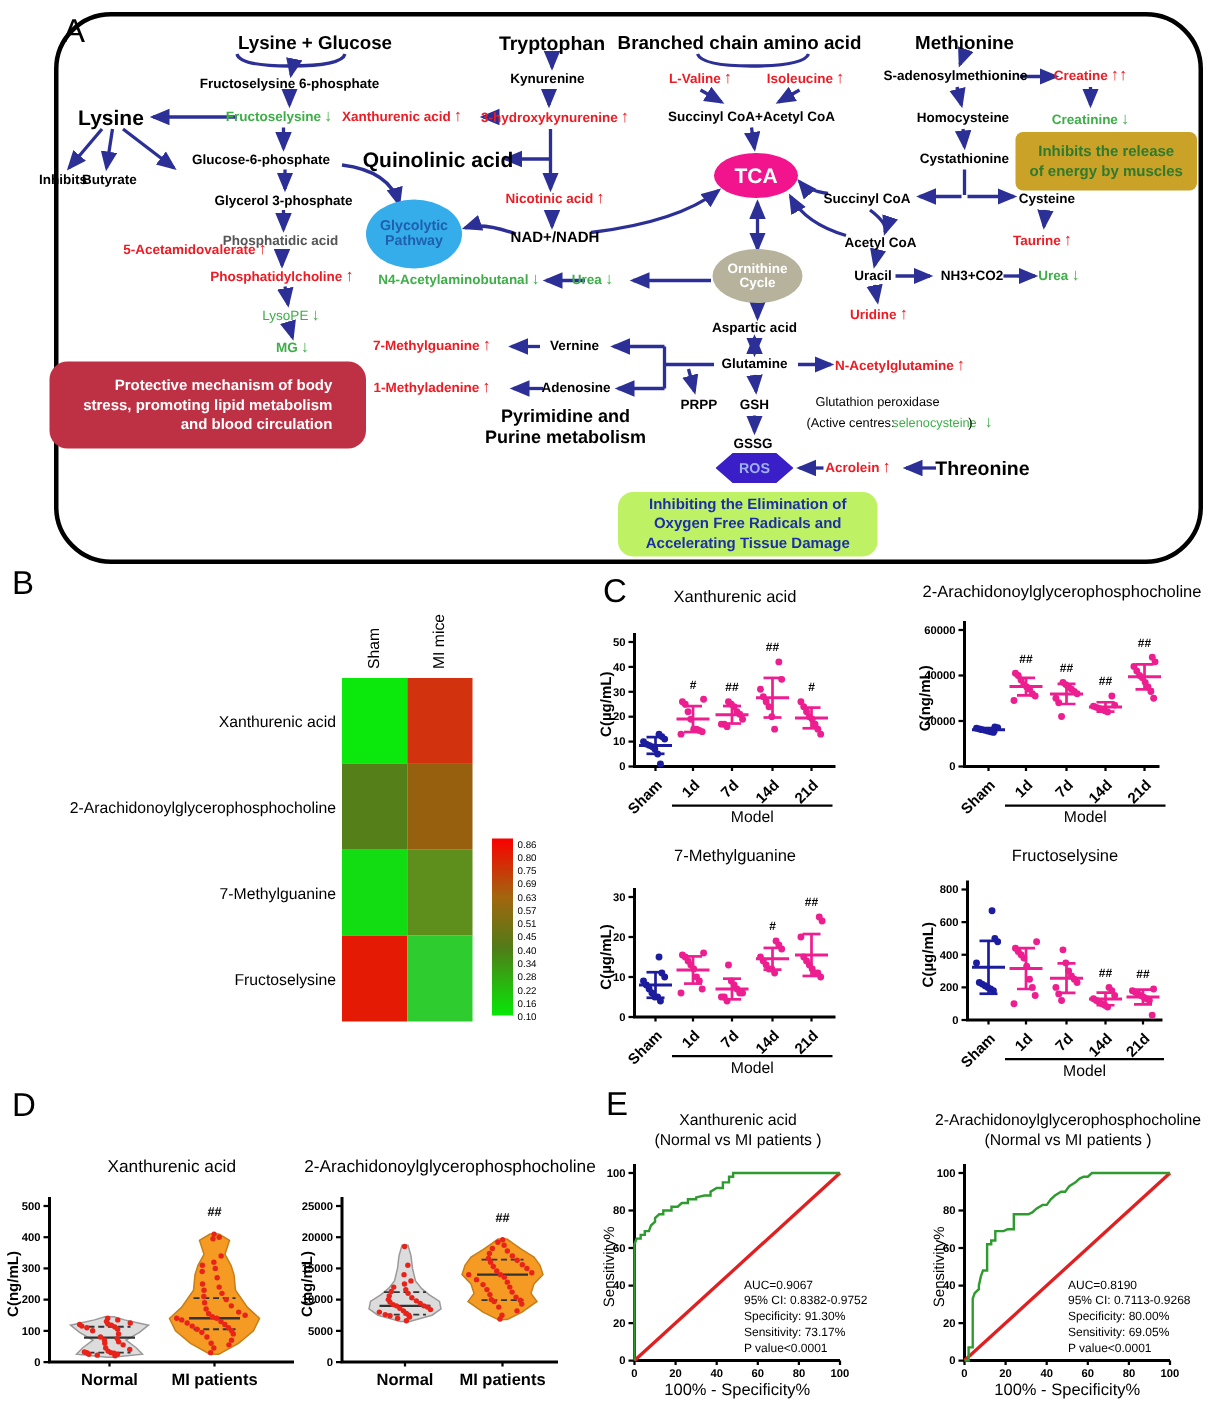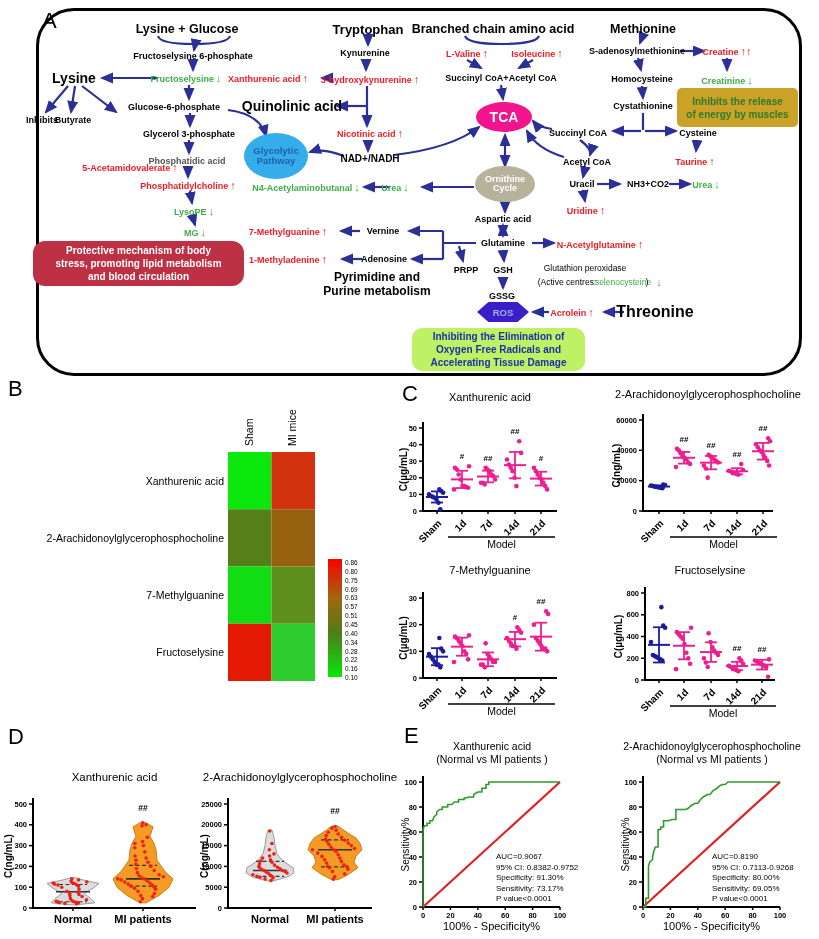--- a/index.html
+++ b/index.html
@@ -771,21 +771,21 @@
       <text x="712" y="750" font-size="10.5" fill="#000" text-anchor="middle">2-Arachidonoylglycerophosphocholine</text>
       <text x="712" y="763" font-size="10.5" fill="#000" text-anchor="middle">(Normal vs  MI patients )</text>
       <text x="712" y="859" font-size="8" fill="#000">AUC=0.8190</text>
       <text x="712" y="869.5" font-size="8" fill="#000">95% CI: 0.7113-0.9268</text>
       <text x="712" y="880" font-size="8" fill="#000">Specificity: 80.00%</text>
       <text x="712" y="890.5" font-size="8" fill="#000">Sensitivity: 69.05%</text>
       <text x="712" y="901" font-size="8" fill="#000">P value&lt;0.0001</text>
       <text x="711.5" y="930" font-size="11" fill="#000" text-anchor="middle">100% - Specificity%</text>
       <text x="629" y="844.5" font-size="10" fill="#000" text-anchor="middle" transform="rotate(-90 629 844.5)">Sensitivity%</text>
     </svg>
-<div class="pn" style="left: 187px; top: 29px; font-size: 12.5px;">Lysine + Glucose</div>
+<div class="pn" style="left: 210px; top: 29px; font-size: 12.5px;">Lysine + Glucose</div>
     <div class="pn" style="left: 368px; top: 29px; font-size: 13px;">Tryptophan</div>
     <div class="pn" style="left: 493px; top: 29px; font-size: 12.5px;">Branched chain amino acid</div>
     <div class="pn" style="left: 643px; top: 29px; font-size: 12.5px;">Methionine</div>
     <div class="pn" style="left: 193px; top: 56px; font-size: 9px; color: rgb(0, 0, 0); font-weight: bold;">Fructoselysine 6-phosphate</div>
     <div class="pn" style="left: 74px; top: 78px; font-size: 14px; color: rgb(0, 0, 0); font-weight: bold;">Lysine</div>
     <div class="pn" style="left: 186px; top: 78px; font-size: 9px; color: rgb(63, 174, 73); font-weight: bold;">Fructoselysine<span class="tr" style="font-size: 11px;">↓</span></div>
     <div class="pn" style="left: 268px; top: 78px; font-size: 9px; color: rgb(237, 28, 36); font-weight: bold;">Xanthurenic acid<span class="tr" style="font-size: 11px;">↑</span></div>
     <div class="pn" style="left: 370px; top: 79px; font-size: 9px; color: rgb(237, 28, 36); font-weight: bold;">3-hydroxykynurenine<span class="tr" style="font-size: 11px;">↑</span></div>
     <div class="pn" style="left: 365px; top: 53px; font-size: 9px; color: rgb(0, 0, 0); font-weight: bold;">Kynurenine</div>
     <div class="pn" style="left: 42px; top: 120px; font-size: 9px; color: rgb(0, 0, 0); font-weight: bold;">Inhibits</div>
@@ -793,21 +793,21 @@
     <div class="pn" style="left: 130px; top: 120px; font-size: 9px; color: rgb(237, 28, 36); font-weight: bold; margin-top: 47px;">5-Acetamidovalerate<span class="tr" style="font-size: 11px;">↑</span></div>
     <div class="pn" style="left: 174px; top: 107px; font-size: 9px; color: rgb(0, 0, 0); font-weight: bold;">Glucose-6-phosphate</div>
     <div class="pn" style="left: 292px; top: 106px; font-size: 14px; color: rgb(0, 0, 0); font-weight: bold;">Quinolinic acid</div>
     <div class="pn" style="left: 189px; top: 134px; font-size: 9px; color: rgb(0, 0, 0); font-weight: bold;">Glycerol 3-phosphate</div>
     <div class="pn" style="left: 187px; top: 161px; font-size: 9px; color: rgb(85, 85, 85); font-weight: bold;">Phosphatidic acid</div>
     <div class="pn" style="left: 370px; top: 133px; font-size: 9px; color: rgb(237, 28, 36); font-weight: bold;">Nicotinic acid<span class="tr" style="font-size: 11px;">↑</span></div>
     <div class="pn" style="left: 370px; top: 159px; font-size: 10px; color: rgb(0, 0, 0); font-weight: bold;">NAD+/NADH</div>
     <div class="pn" style="left: 188px; top: 185px; font-size: 9px; color: rgb(237, 28, 36); font-weight: bold;">Phosphatidylcholine<span class="tr" style="font-size: 11px;">↑</span></div>
     <div class="pn" style="left: 306px; top: 187px; font-size: 9px; color: rgb(63, 174, 73); font-weight: bold;">N4-Acetylaminobutanal<span class="tr" style="font-size: 11px;">↓</span></div>
     <div class="pn" style="left: 395px; top: 187px; font-size: 9px; color: rgb(63, 174, 73); font-weight: bold;">Urea<span class="tr" style="font-size: 11px;">↓</span></div>
-    <div class="pn" style="left: 194px; top: 211px; font-size: 9px; color: rgb(63, 174, 73); font-weight: bold;">LysoPE<span class="tr" style="font-size: 11px;">↓</span></div>
+    <div class="pn" style="left: 194px; top: 211px; font-size: 9px; color: rgb(63, 174, 73); font-weight: normal;">LysoPE<span class="tr" style="font-size: 11px;">↓</span></div>
     <div class="pn" style="left: 195px; top: 232px; font-size: 9px; color: rgb(63, 174, 73); font-weight: bold;">MG<span class="tr" style="font-size: 11px;">↓</span></div>
     <div class="pn" style="left: 288px; top: 231px; font-size: 9px; color: rgb(237, 28, 36); font-weight: bold;">7-Methylguanine<span class="tr" style="font-size: 11px;">↑</span></div>
     <div class="pn" style="left: 383px; top: 231px; font-size: 9px; color: rgb(0, 0, 0); font-weight: bold;">Vernine</div>
     <div class="pn" style="left: 288px; top: 259px; font-size: 9px; color: rgb(237, 28, 36); font-weight: bold;">1-Methyladenine<span class="tr" style="font-size: 11px;">↑</span></div>
     <div class="pn" style="left: 384px; top: 259px; font-size: 9px; color: rgb(0, 0, 0); font-weight: bold;">Adenosine</div>
     <div class="pn" style="left: 377px; top: 277px; font-size: 12px; color: rgb(0, 0, 0); font-weight: bold;">Pyrimidine and</div>
     <div class="pn" style="left: 377px; top: 291px; font-size: 12px; color: rgb(0, 0, 0); font-weight: bold;">Purine metabolism</div>
     <div class="pn" style="left: 467px; top: 53px; font-size: 9px; color: rgb(237, 28, 36); font-weight: bold;">L-Valine<span class="tr" style="font-size: 11px;">↑</span></div>
     <div class="pn" style="left: 537px; top: 53px; font-size: 9px; color: rgb(237, 28, 36); font-weight: bold;">Isoleucine<span class="tr" style="font-size: 11px;">↑</span></div>
     <div class="pn" style="left: 501px; top: 78px; font-size: 9px; color: rgb(0, 0, 0); font-weight: bold;">Succinyl CoA+Acetyl CoA</div>
@@ -822,35 +822,35 @@
     <div class="pn" style="left: 600px; top: 244px; font-size: 9px; color: rgb(237, 28, 36); font-weight: bold;">N-Acetylglutamine<span class="tr" style="font-size: 11px;">↑</span></div>
     <div class="pn" style="left: 466px; top: 270px; font-size: 9px; color: rgb(0, 0, 0); font-weight: bold;">PRPP</div>
     <div class="pn" style="left: 503px; top: 270px; font-size: 9px; color: rgb(0, 0, 0); font-weight: bold;">GSH</div>
     <div class="pn" style="left: 502px; top: 296px; font-size: 9px; color: rgb(0, 0, 0); font-weight: bold;">GSSG</div>
     <div class="pn" style="left: 585px; top: 268px; font-size: 8.5px; color: rgb(0, 0, 0); font-weight: normal;">Glutathion peroxidase</div>
     <div class="pn" style="left: 567px; top: 282px; font-size: 8.5px; color: rgb(0, 0, 0); font-weight: normal;">(Active centres:</div>
     <div class="pn" style="left: 623px; top: 282px; font-size: 8.5px; color: rgb(63, 174, 73); font-weight: normal;">selenocysteine</div>
     <div class="pn" style="left: 647px; top: 282px; font-size: 8.5px; color: rgb(0, 0, 0); font-weight: normal;">)</div>
     <div class="pn" style="left: 659px; top: 282px; font-size: 11px; color: rgb(63, 174, 73); font-weight: bold;">↓</div>
     <div class="pn" style="left: 572px; top: 312px; font-size: 9px; color: rgb(237, 28, 36); font-weight: bold;">Acrolein<span class="tr" style="font-size: 11px;">↑</span></div>
-    <div class="pn" style="left: 655px; top: 312px; font-size: 16px; color: rgb(0, 0, 0); font-weight: bold;">Threonine</div>
+    <div class="pn" style="left: 655px; top: 312px; font-size: 13px; color: rgb(0, 0, 0); font-weight: bold;">Threonine</div>
     <div class="pn" style="left: 637px; top: 51px; font-size: 9px; color: rgb(0, 0, 0); font-weight: bold;">S-adenosylmethionine</div>
     <div class="pn" style="left: 727px; top: 51px; font-size: 9px; color: rgb(237, 28, 36); font-weight: bold;">Creatine<span class="tr" style="font-size: 11px;">↑↑</span></div>
     <div class="pn" style="left: 727px; top: 80px; font-size: 9px; color: rgb(63, 174, 73); font-weight: bold;">Creatinine<span class="tr" style="font-size: 11px;">↓</span></div>
     <div class="pn" style="left: 642px; top: 79px; font-size: 9px; color: rgb(0, 0, 0); font-weight: bold;">Homocysteine</div>
     <div class="pn" style="left: 643px; top: 106px; font-size: 9px; color: rgb(0, 0, 0); font-weight: bold;">Cystathionine</div>
     <div class="pn" style="left: 698px; top: 133px; font-size: 9px; color: rgb(0, 0, 0); font-weight: bold;">Cysteine</div>
     <div class="pn" style="left: 695px; top: 161px; font-size: 9px; color: rgb(237, 28, 36); font-weight: bold;">Taurine<span class="tr" style="font-size: 11px;">↑</span></div>
     <div class="ell" style="left: 276px; top: 156px; width: 64px; height: 46px; background: rgb(53, 173, 235); color: rgb(30, 95, 176); font-size: 9.5px;">Glycolytic
 Pathway</div>
     <div class="ell" style="left: 504px; top: 117px; width: 56px; height: 30px; background: rgb(242, 20, 140); color: rgb(255, 255, 255); font-size: 14px;">TCA</div>
     <div class="ell" style="left: 505px; top: 184px; width: 60px; height: 36px; background: rgb(183, 178, 155); color: rgb(255, 255, 255); font-size: 9px;">Ornithine
 Cycle</div>
     <div class="ros" style="left: 503px; top: 312px; width: 52px; height: 20px; background: rgb(58, 30, 200); color: rgb(159, 178, 238); font-size: 9.5px;">ROS</div>
-    <div class="pbox" style="left: 33px; top: 241px; width: 211px; height: 45px; background: rgb(190, 49, 68); color: rgb(255, 255, 255); font-size: 10px; border-radius: 12px;">Protective mechanism of body
+    <div class="pbox" style="left: 33px; top: 241px; width: 211px; height: 58px; background: rgb(190, 49, 68); color: rgb(255, 255, 255); font-size: 10px; border-radius: 12px; text-align: right;">Protective mechanism of body
 stress, promoting lipid metabolism
 and blood circulation</div>
     <div class="pbox" style="left: 677px; top: 88px; width: 121px; height: 39px; background: rgb(201, 162, 39); color: rgb(47, 122, 47); font-size: 10px; border-radius: 5px;">Inhibits the release
 of energy by muscles</div>
     <div class="pbox" style="left: 412px; top: 328px; width: 173px; height: 43px; background: #bef264; color: rgb(28, 47, 168); font-size: 10px; border-radius: 10px;">Inhibiting the Elimination of
 Oxygen Free Radicals and
 Accelerating Tissue Damage</div>
   </div>
 
 </body></html>

